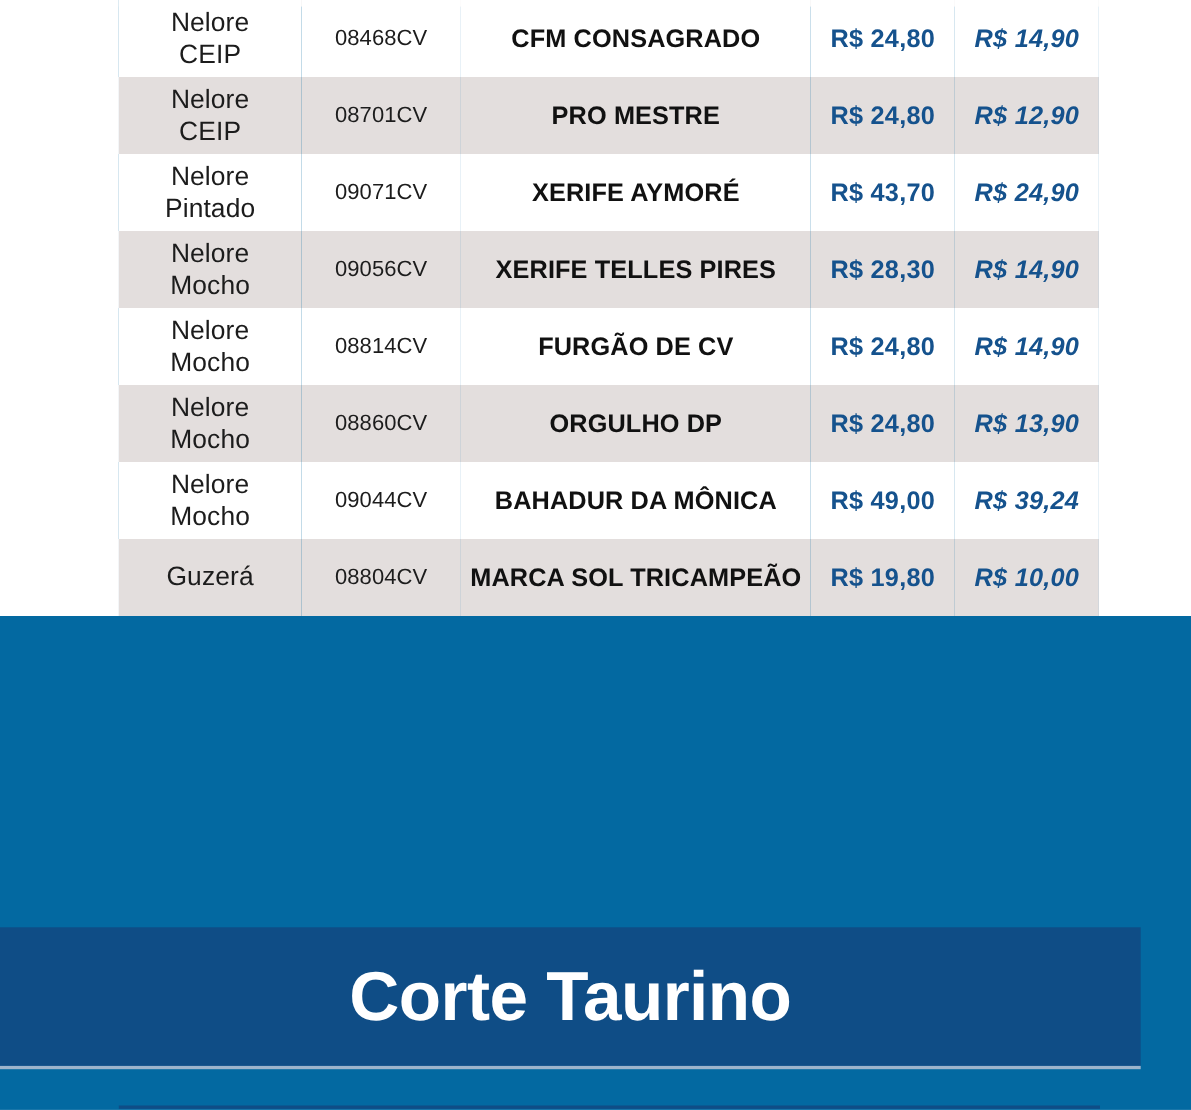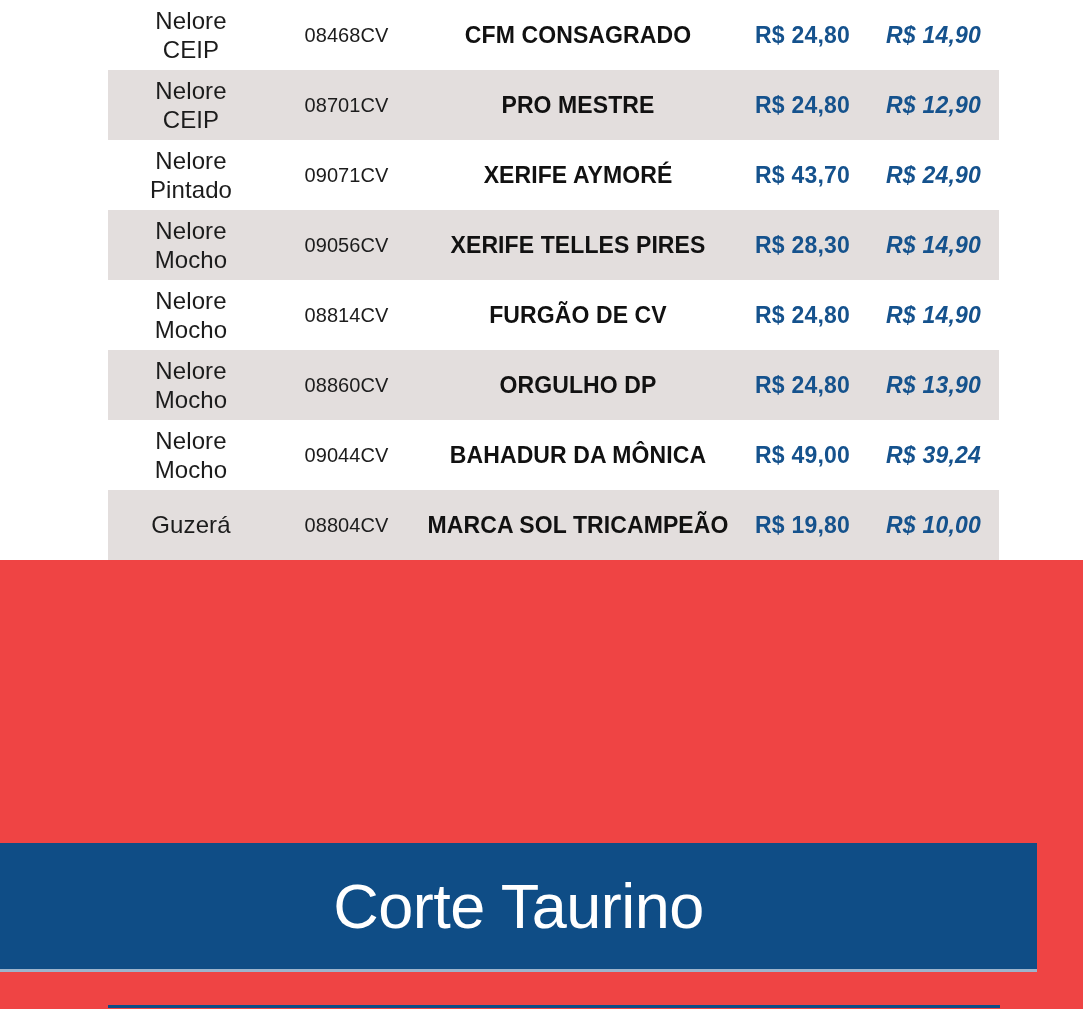--- a/index.html
+++ b/index.html
@@ -14,21 +14,21 @@
     font-family: "Liberation Sans", sans-serif;
     overflow: hidden;
     position: relative;
   }
 
   
   .page {
     position: relative;
     width: 1083px;
     height: 1009px;
-    background: #ef4444;
+    background: #0369a1;
   }
 
   
   .catalog-table {
     position: absolute;
     left: 0;
     top: 0;
     width: 1083px;
     border-collapse: collapse;
     table-layout: fixed;
@@ -101,21 +101,21 @@
     width: 1037px;
     height: 126px;
     background: #0f4d86;
     display: flex;
     align-items: center;
     justify-content: center;
   }
   .section-banner-title {
     color: #ffffff;
     font-size: 63px;
-    font-weight: 400;
+    font-weight: 700;
     letter-spacing: -0.5px;
     line-height: 1;
   }
   .banner-underline {
     position: absolute;
     left: 0;
     top: 969px;
     width: 1037px;
     height: 3px;
     background: #9db4cc;

